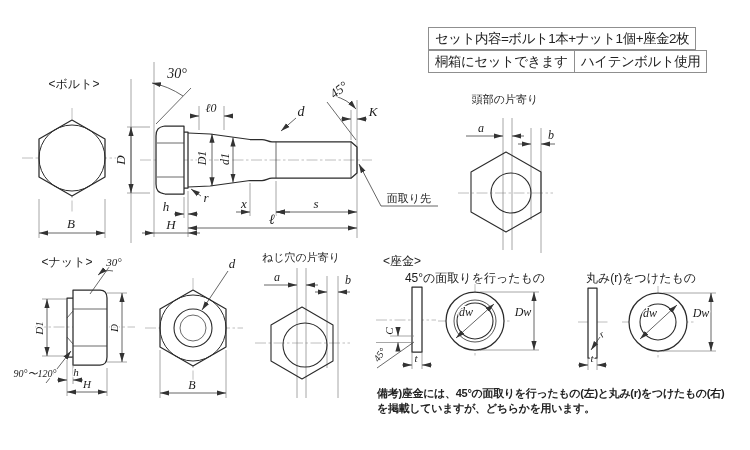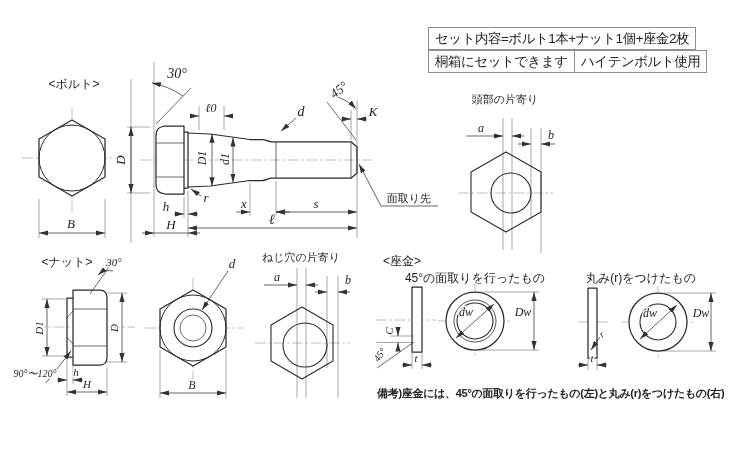--- a/index.html
+++ b/index.html
@@ -251,15 +251,16 @@
     <text class="it it12" x="701" y="317">Dw</text>
   </g>
 </svg>
 
   <div class="ibox" style="left:428px;top:27px;">セット内容=ボルト1本+ナット1個+座金2枚</div>
   <div class="ibox" style="left:574px;top:50px;">ハイテンボルト使用</div>
   <div class="ibox" style="left:428px;top:50px;">桐箱にセットできます</div>
 
   <div class="note">
     <span>備考)座金には、45°の面取りを行ったもの(左)と丸み(r)をつけたもの(右)</span>
+    <span>を掲載していますが、どちらかを用います。</span>
   </div>
 
 </div>
 
 </body></html>

